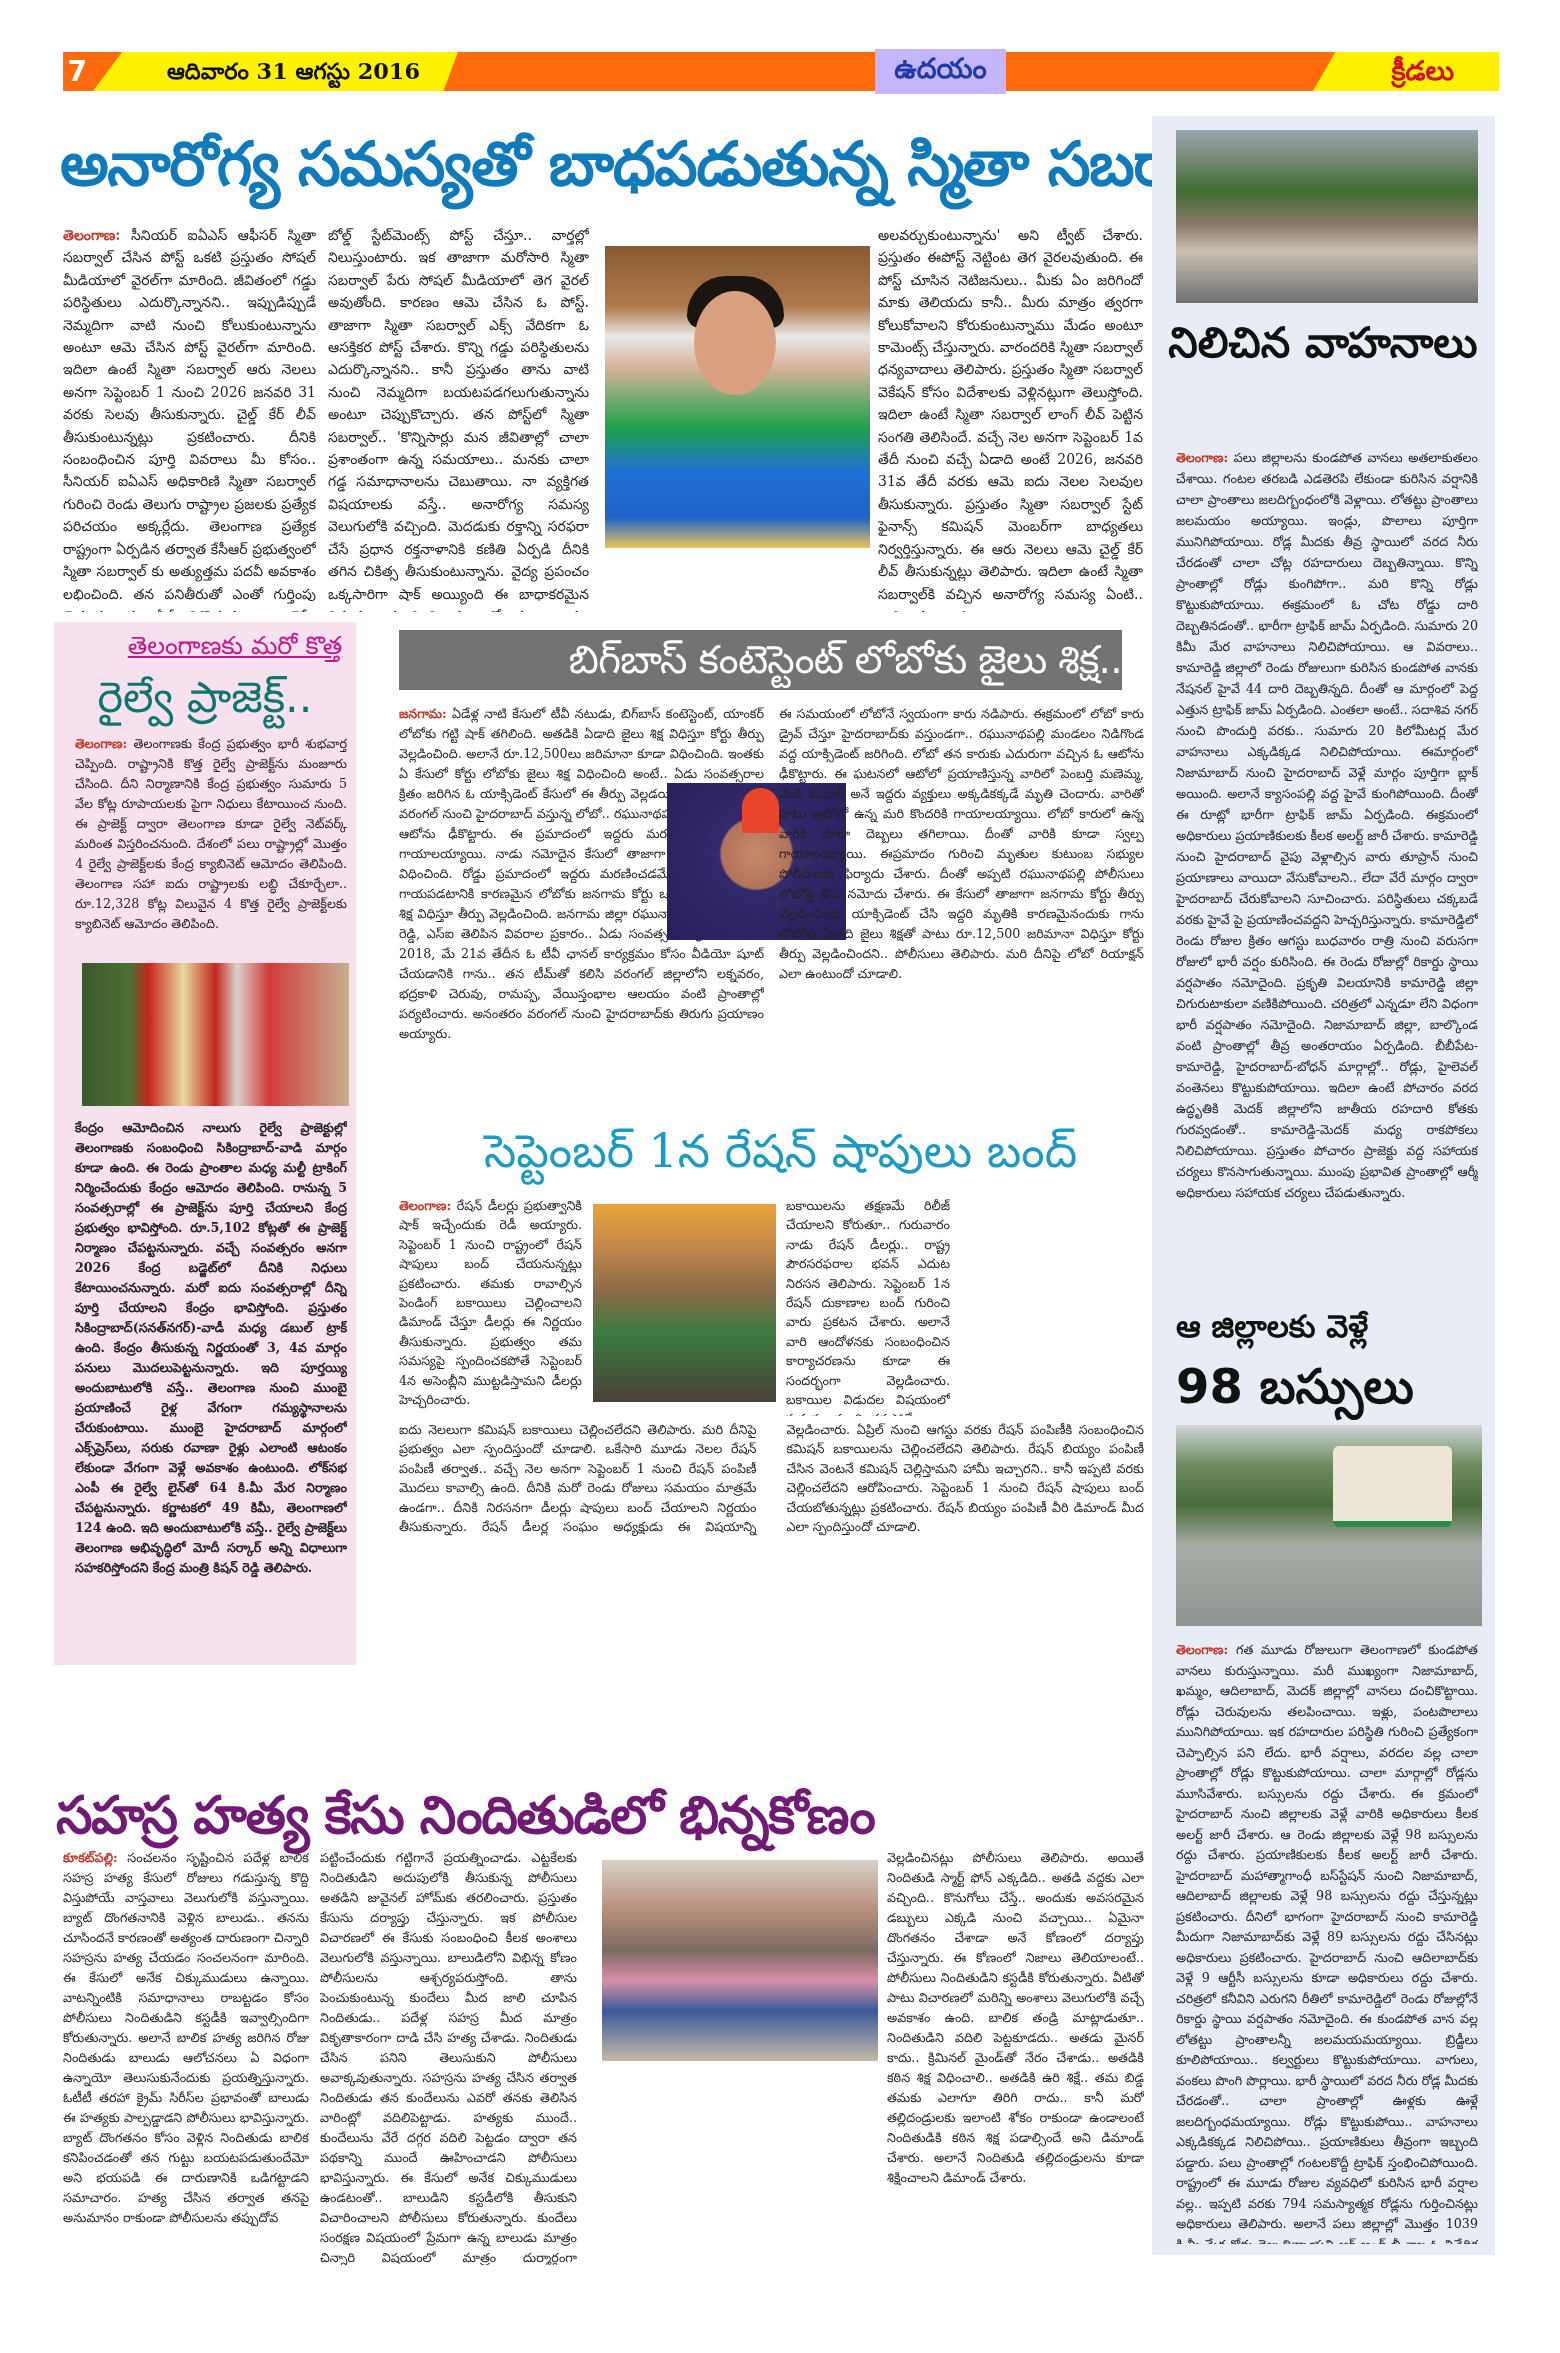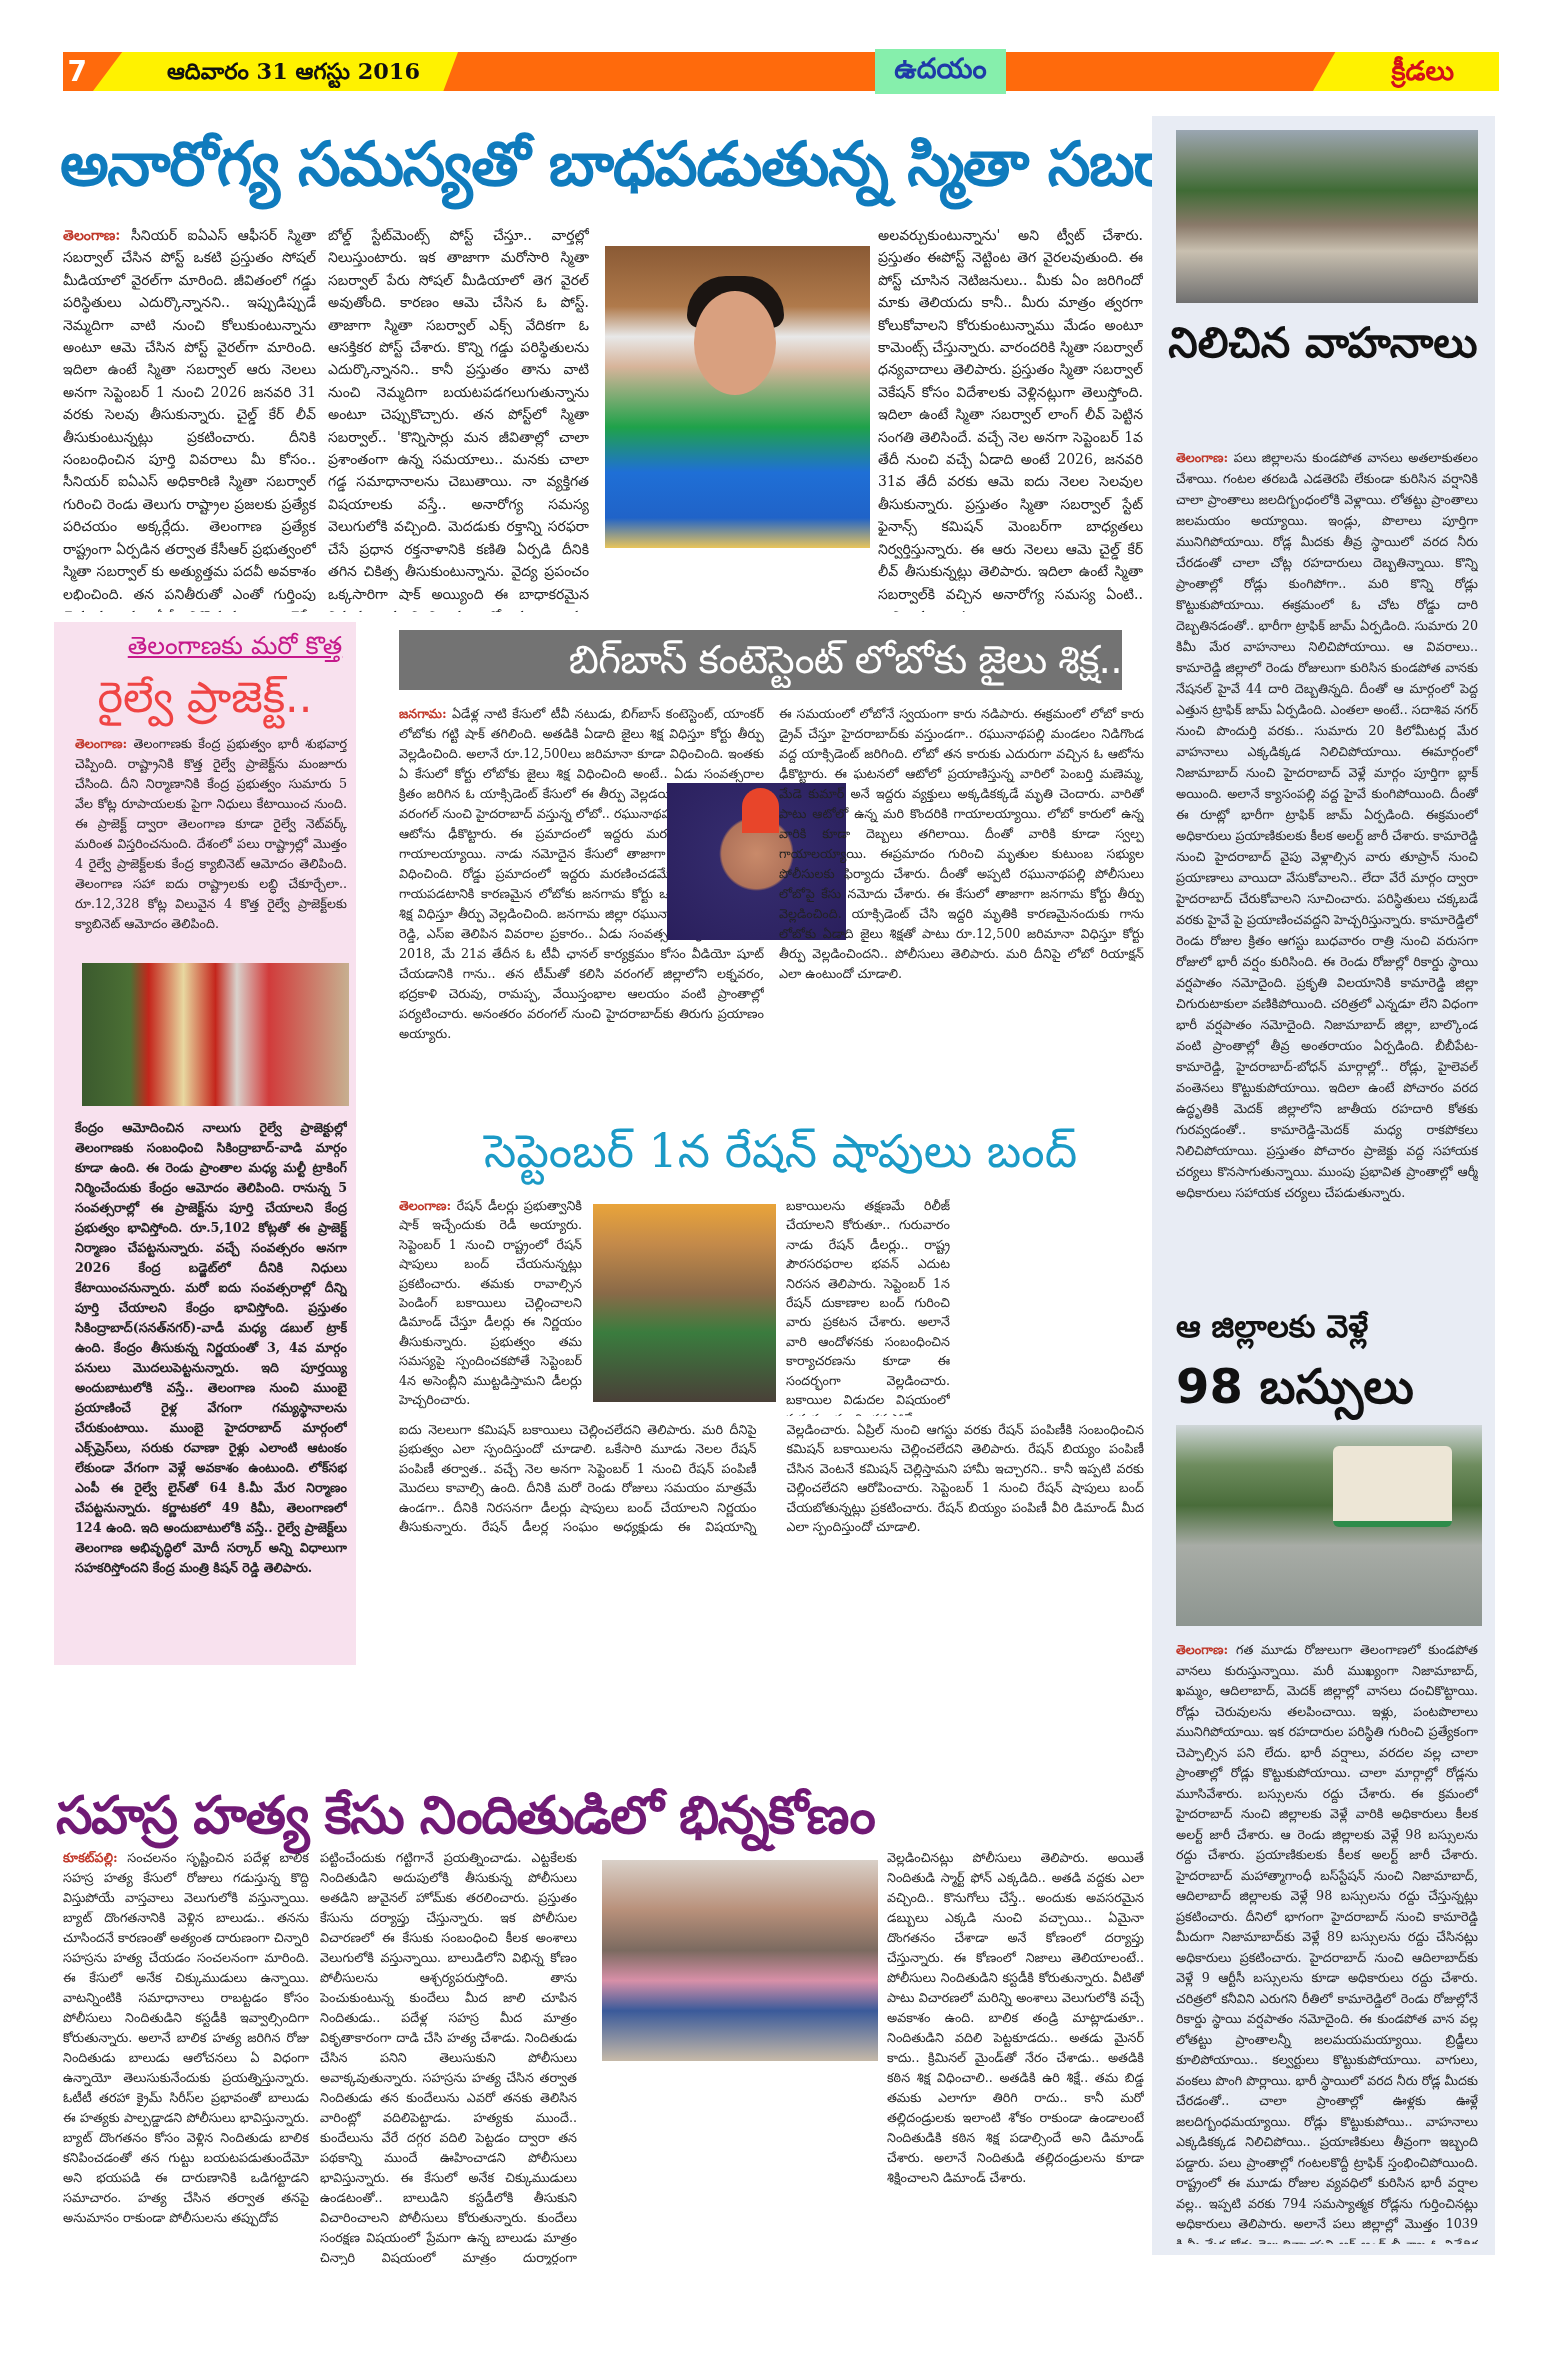--- a/index.html
+++ b/index.html
@@ -8,21 +8,21 @@
   .abs { position: absolute; box-sizing: border-box; }
 
   
   .mast { left: 63px; top: 52px; width: 1436px; height: 39px; background: #ff6a0c; }
   .mast .yellow-left { position: absolute; left: 30px; top: 0; width: 365px; height: 39px; background: #fff200;
       clip-path: polygon(8% 0, 100% 0, 96% 100%, 0 100%); }
   .mast .yellow-right { position: absolute; right: 0; top: 0; width: 186px; height: 39px; background: #fff200;
       clip-path: polygon(12% 0, 100% 0, 100% 100%, 0 100%); }
   .mast .pageno { position: absolute; left: 4.5px; top: 3px; font: bold 28px "DejaVu Sans", sans-serif; color: #fff; }
   .mast .date { position: absolute; left: 104px; top: 6px; font: bold 22.4px "DejaVu Serif", serif; color: #111; }
-  .mast .logo { position: absolute; left: 812px; top: -3px; width: 131px; height: 45px; background: #86efac;
+  .mast .logo { position: absolute; left: 812px; top: -3px; width: 131px; height: 45px; background: #c4b5fd;
       display:flex; align-items:center; justify-content:center; font: bold 28px "DejaVu Sans", sans-serif; color:#1e3aa8; }
   .mast .section { position: absolute; right: 45px; top: 3px; font: bold 27px "DejaVu Sans", sans-serif; color: #d4101a; text-align: center; }
 
   
   .h-blue { color: #0f7bbd; font-weight: bold; font-family: "DejaVu Sans", sans-serif; }
   .h-main { left: 60px; top: 123px; width: 1088px; font-size: 61px; line-height: 82px; letter-spacing: -1.5px; white-space: nowrap; }
 
   .body-text { font-family: "DejaVu Serif", serif; font-size: 14px; line-height: 22.4px; color: #222; text-align: justify; }
   .lead { color: #c0392b; font-weight: bold; }
 
@@ -42,21 +42,21 @@
   .traffic-title { left: 1163px; top: 313px; width: 320px; text-align: center; font: bold 42px/60px "DejaVu Sans", sans-serif; color: #111; }
   .bus-title1 { left: 1176px; top: 1304px; width: 313px; font: bold 31px/45px "DejaVu Sans", sans-serif; color: #111; }
   .bus-title2 { left: 1176px; top: 1353px; width: 313px; font: bold 48px/66px "DejaVu Sans", sans-serif; color: #111; }
   .photo-bus { left: 1176px; top: 1425px; width: 306px; height: 201px;
       background: linear-gradient(180deg, #cfd6d8 0%, #6e8c5e 20%, #496c3a 40%, #a8aca6 60%, #8d9590 100%); }
   .photo-bus .bus { position:absolute; left:157px; top:21px; width:119px; height:75px; background:#ede6d6; border-radius:6px; border-bottom:6px solid #2e8c4a; }
 
   
   .rail-box { left: 54px; top: 622px; width: 302px; height: 1043px; background: #f8e1ee; }
   .rail-title1 { left: 54px; top: 626px; width: 362px; text-align:center; color: #c5198b; font: 25px/39px "DejaVu Sans", sans-serif; text-decoration: underline; }
-  .rail-title2 { left: 54px; top: 667px; width: 302px; text-align:center; color: #ef4444; font: 43px/60px "DejaVu Sans", sans-serif; }
+  .rail-title2 { left: 54px; top: 667px; width: 302px; text-align:center; color: #0f766e; font: 43px/60px "DejaVu Sans", sans-serif; }
   .photo-train { left: 82px; top: 963px; width: 267px; height: 143px;
       background: linear-gradient(90deg, #3b5a2e 0%, #4b6f34 18%, #c4261c 25%, #e8d8a0 38%, #c4261c 50%, #d9d2cc 58%, #d13b3b 70%, #c7b090 100%); }
 
   
   .bb-banner { left: 399px; top: 630px; width: 723px; height: 60px; background: #737373; color:#fff;
       font: 39px/60px "DejaVu Sans", sans-serif; text-align:right; white-space:nowrap; letter-spacing:-0.7px; }
   .photo-lobo { left: 667px; top: 783px; width: 179px; height: 157px;
       background: radial-gradient(circle at 50% 45%, #c98a6a 0%, #b0735a 28%, #332a6b 30%, #2a1f5c 100%); }
   .photo-lobo .mohawk { position:absolute; left:75px; top:4.5px; width:37px; height:45px; background:#e8452a; border-radius:22.4px 22.4px 0 0; }
 

